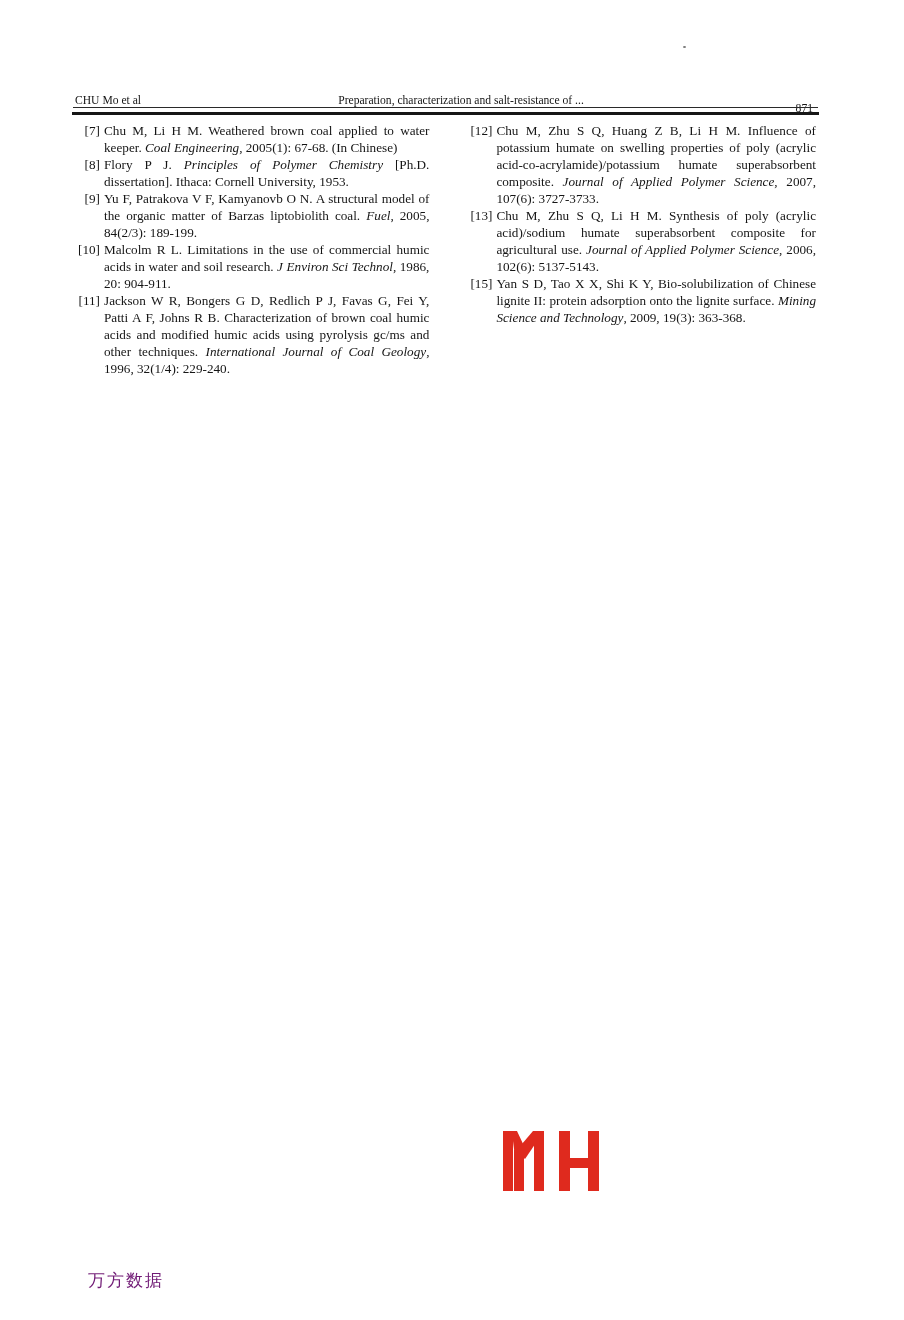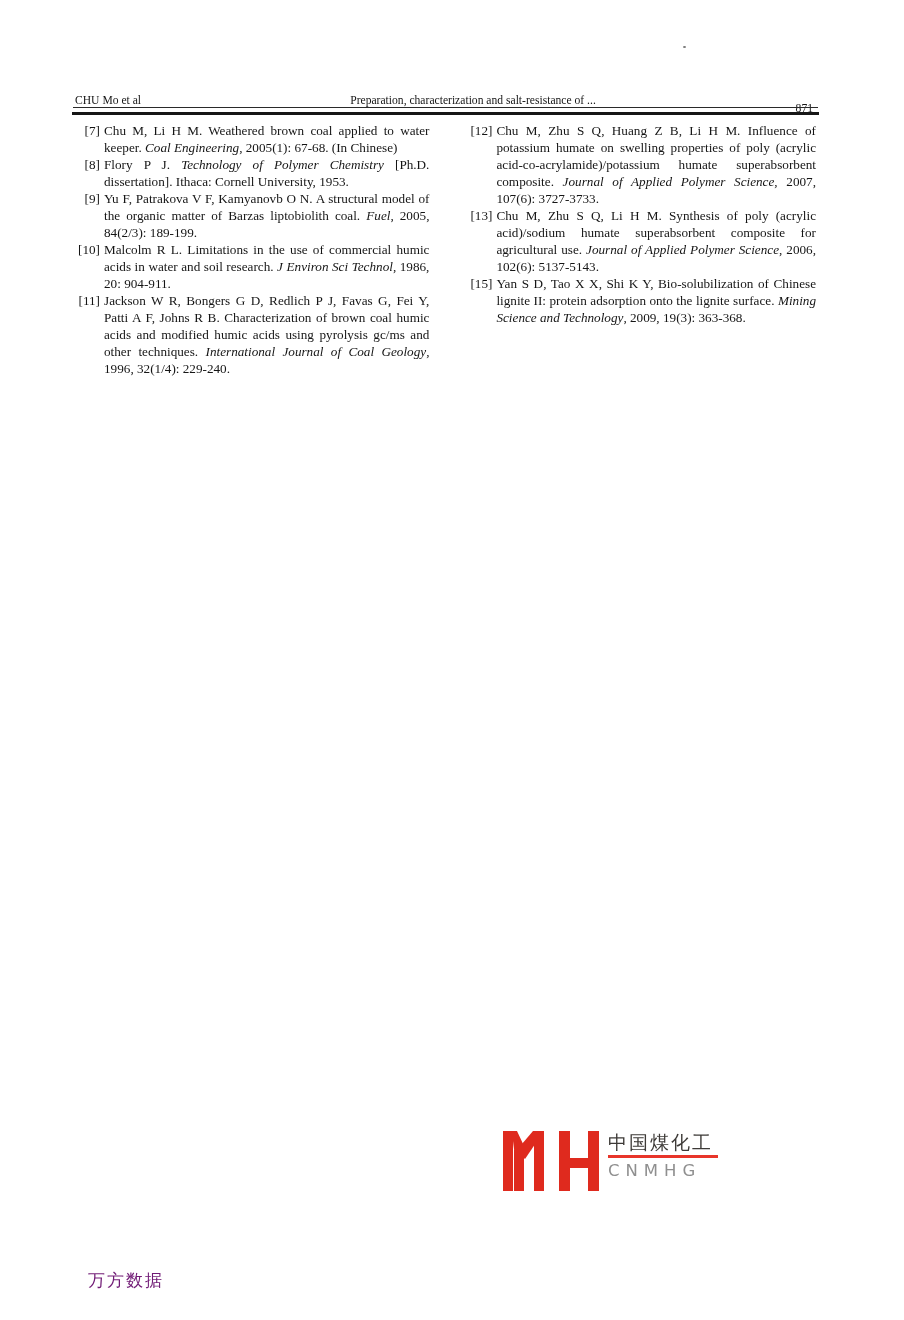--- a/index.html
+++ b/index.html
@@ -6,21 +6,21 @@
   body{
     width:904px;height:1320px;position:relative;background:#ffffff;
     font-family:"Liberation Serif",serif;color:#151515;overflow:hidden;
   }
   .page{position:absolute;inset:0;}
 
   
   .header{position:absolute;left:75px;top:94px;width:740px;height:16px;
     font-size:11.6px;line-height:14px;white-space:nowrap;}
   .header-author{position:absolute;left:0;top:0;}
-  .header-title{position:absolute;left:50%;margin-left:28px;transform:translateX(-50%);top:0;}
+  .header-title{position:absolute;left:50%;margin-left:16px;transform:translateX(-50%);top:0;}
   .header-pageno{position:absolute;right:2px;top:8px;}
   .rule-thin{position:absolute;left:73px;right:86px;top:107px;height:1.2px;background:#2a2a2a;}
   .rule-thick{position:absolute;left:72px;right:85px;top:112px;height:3px;background:#161616;}
 
   
   .columns{position:absolute;left:75px;top:122px;width:741px;display:flex;gap:21px;}
   .col{font-size:13.2px;line-height:17px;text-align:justify;}
   .col-left{width:363px;}
   .col-right{width:357px;margin-left:17px;}
   .ref{position:relative;padding-left:29px;}
@@ -54,21 +54,21 @@
     <span class="header-pageno">871</span>
   </div>
   <div class="rule-thin"></div>
   <div class="rule-thick"></div>
 
   <div class="speck"></div>
 
   <div class="columns">
     <div class="col col-left" id="col-left">
         <div class="ref"><span class="ref-label">[7]</span><span>Chu M, Li H M. Weathered brown coal applied to water keeper. </span><span class="it">Coal Engineering</span><span>, 2005(1): 67-68. (In Chinese)</span></div>
-        <div class="ref"><span class="ref-label">[8]</span><span>Flory P J. </span><span class="it">Technology of Polymer Chemistry</span><span> [Ph.D. dissertation]. Ithaca: Cornell University, 1953.</span></div>
+        <div class="ref"><span class="ref-label">[8]</span><span>Flory P J. </span><span class="it">Principles of Polymer Chemistry</span><span> [Ph.D. dissertation]. Ithaca: Cornell University, 1953.</span></div>
         <div class="ref"><span class="ref-label">[9]</span><span>Yu F, Patrakova V F, Kamyanovb O N. A structural model of the organic matter of Barzas liptobiolith coal. </span><span class="it">Fuel</span><span>, 2005, 84(2/3): 189-199.</span></div>
         <div class="ref"><span class="ref-label">[10]</span><span>Malcolm R L. Limitations in the use of commercial humic acids in water and soil research. </span><span class="it">J Environ Sci Technol</span><span>, 1986, 20: 904-911.</span></div>
         <div class="ref"><span class="ref-label">[11]</span><span>Jackson W R, Bongers G D, Redlich P J, Favas G, Fei Y, Patti A F, Johns R B. Characterization of brown coal humic acids and modified humic acids using pyrolysis gc/ms and other techniques. </span><span class="it">International Journal of Coal Geology</span><span>, 1996, 32(1/4): 229-240.</span></div>
       </div>
     <div class="col col-right" id="col-right">
         <div class="ref"><span class="ref-label">[12]</span><span>Chu M, Zhu S Q, Huang Z B, Li H M. Influence of potassium humate on swelling properties of poly (acrylic acid-co-acrylamide)/potassium humate superabsorbent composite. </span><span class="it">Journal of Applied Polymer Science</span><span>, 2007, 107(6): 3727-3733.</span></div>
         <div class="ref"><span class="ref-label">[13]</span><span>Chu M, Zhu S Q, Li H M. Synthesis of poly (acrylic acid)/sodium humate superabsorbent composite for agricultural use. </span><span class="it">Journal of Applied Polymer Science</span><span>, 2006, 102(6): 5137-5143.</span></div>
         <div class="ref"><span class="ref-label">[15]</span><span>Yan S D, Tao X X, Shi K Y, Bio-solubilization of Chinese lignite II: protein adsorption onto the lignite surface. </span><span class="it">Mining Science and Technology</span><span>, 2009, 19(3): 363-368.</span></div>
       </div>
   </div>
@@ -77,22 +77,17 @@
     <svg class="logo-mark" width="96" height="60" viewBox="0 0 96 60" aria-hidden="true">
       <rect x="0" y="0" width="10" height="60"></rect>
       <polygon points="10,0 14,0 21,15 21,26 12,26 10,10"></polygon>
       <polygon points="30,0 41,0 22,28 13,20"></polygon>
       <rect x="11" y="19" width="10" height="41"></rect>
       <rect x="31" y="0" width="10" height="60"></rect>
       <rect x="56" y="0" width="11" height="60"></rect>
       <rect x="56" y="27" width="40" height="10"></rect>
       <rect x="85" y="0" width="11" height="60"></rect>
     </svg>
-    <div class="logo-text">
-      <div class="logo-cn">中国煤化工</div>
-      <div class="logo-underline"></div>
-      <div class="logo-en">CNMHG</div>
-    </div>
   </div>
 
   <div class="watermark">万方数据</div>
 
 </div>
 
 </body></html>

